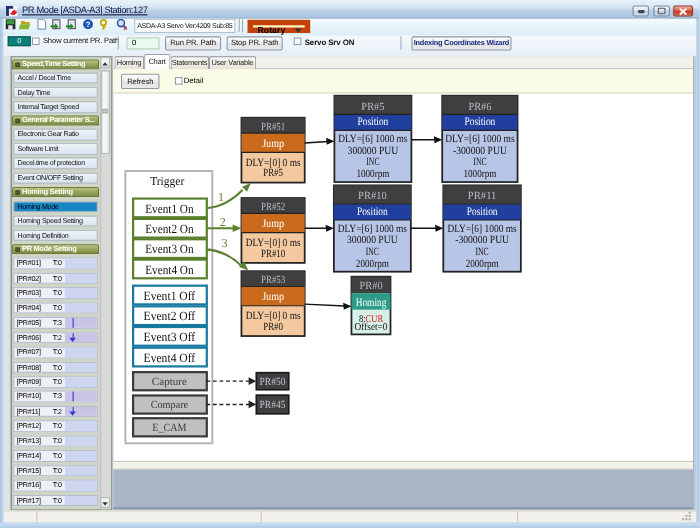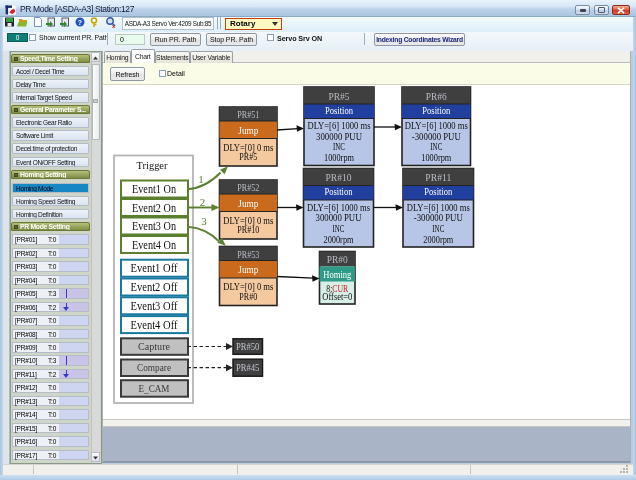--- a/index.html
+++ b/index.html
@@ -1,28 +1,28 @@
 <!DOCTYPE html>
 <html><head><meta charset="utf-8">
 <style>
 *{margin:0;padding:0;box-sizing:border-box;}
 html,body{width:636px;height:480px;overflow:hidden;}
 body{font-family:"Liberation Sans",sans-serif;position:relative;background:#b8cce2;}
 .abs{position:absolute;}
 
 #titlebar{left:0;top:0;width:636px;height:17px;background:linear-gradient(#e9f3fb 0%,#d6e7f5 40%,#bad1e9 60%,#abc6e1 100%);border-bottom:1px solid #8aa8c8;}
-#title-text{left:20px;top:3.5px;font-size:8.5px;letter-spacing:-0.35px;color:#16163a;}
+#title-text{left:20px;top:3.5px;font-size:8.5px;letter-spacing:-0.35px;color:#16163a;text-decoration:underline;}
 .capbtn{top:5px;height:10px;border:1px solid #7a8aa0;border-radius:2px;background:linear-gradient(#f6fafd,#d8e4f0 45%,#bccde0 55%,#d0e0ee);}
 #btnmin{left:575px;width:15px;}
 #btnmax{left:594px;width:15px;}
 #btnclose{left:612px;width:18px;background:linear-gradient(#f0b0a0,#e06448 40%,#c83a20 60%,#d86a50);border:1px solid #902818;}
 
 #toolbar{left:3px;top:17px;width:630px;height:15px;background:linear-gradient(#f3fafd,#dceef8);}
 #verbox{left:122px;top:16.5px;width:92px;height:13px;background:#fcfeff;border:1px solid #b0c0cc;font-size:6.4px;letter-spacing:-0.3px;text-align:center;line-height:11.5px;color:#111;}
-#rotary{left:225px;top:18px;width:57px;height:12px;background:#fef9c3;border:1px solid #c2410c;font-size:8px;font-weight:bold;padding-left:4px;line-height:10px;}
+#rotary{left:225px;top:18px;width:57px;height:12px;background:#fef9c3;border:5px solid #c2410c;font-size:8px;font-weight:bold;padding-left:4px;line-height:10px;}
 #rotary:after{content:"";position:absolute;right:3px;top:3px;border-left:3px solid transparent;border-right:3px solid transparent;border-top:4px solid #333;}
 .tsep{top:17px;width:1px;height:12px;background:#9ab0c0;}
 
 #ctlrow{left:3px;top:32px;width:630px;height:19px;background:linear-gradient(#f4f8fb,#e6eef6);}
 #tealbox{left:7px;top:33px;width:21px;height:9px;background:#0e7f78;border:1px solid #0a5f5a;color:#fff;font-size:6.5px;text-align:center;line-height:7px;}
 .cb{width:7px;height:7px;background:#fff;border:1px solid #8aa0b4;}
 #cb1{left:29px;top:34px;}
 #lbl1{left:39px;top:34px;font-size:7px;letter-spacing:-0.2px;color:#111;}
 #greenbox{left:115px;top:34px;width:30px;height:11px;background:#e9fbee;border:1px solid #b8ccc0;font-size:7px;padding-left:4px;line-height:9px;}
 .wbtn{background:linear-gradient(#fdfdfd,#eeeeee 45%,#e2e2e2 55%,#eaeaea);border:1px solid #8c98a8;border-radius:2px;font-size:7px;letter-spacing:-0.1px;color:#111;text-align:center;}

